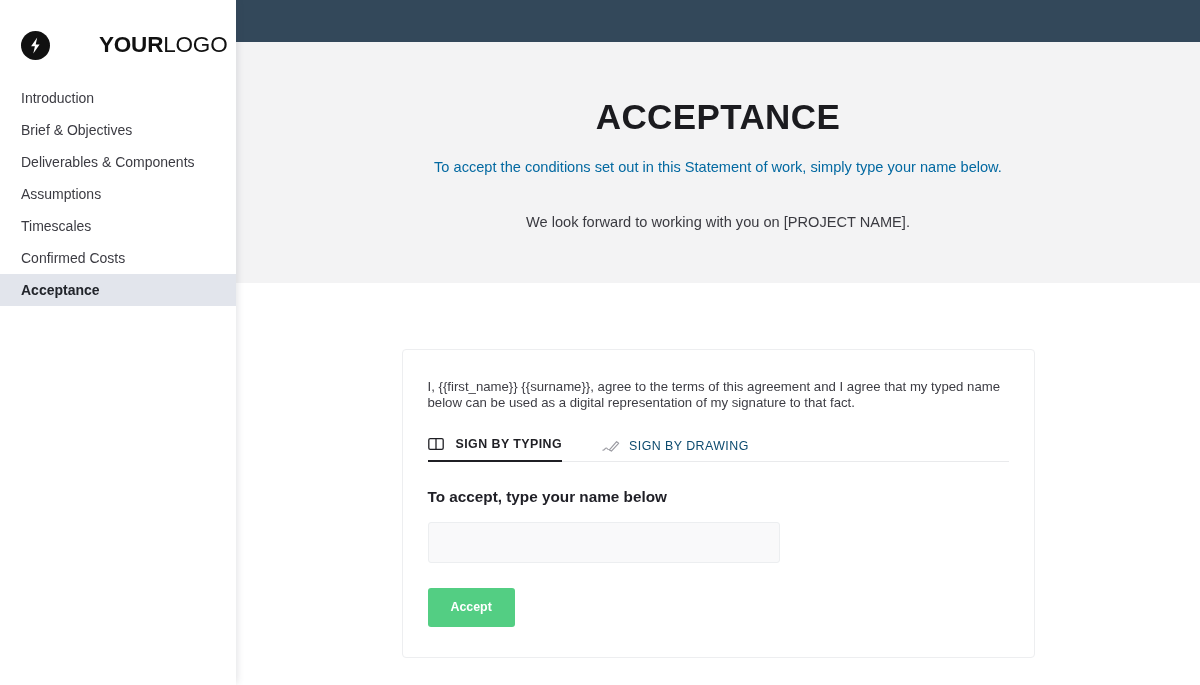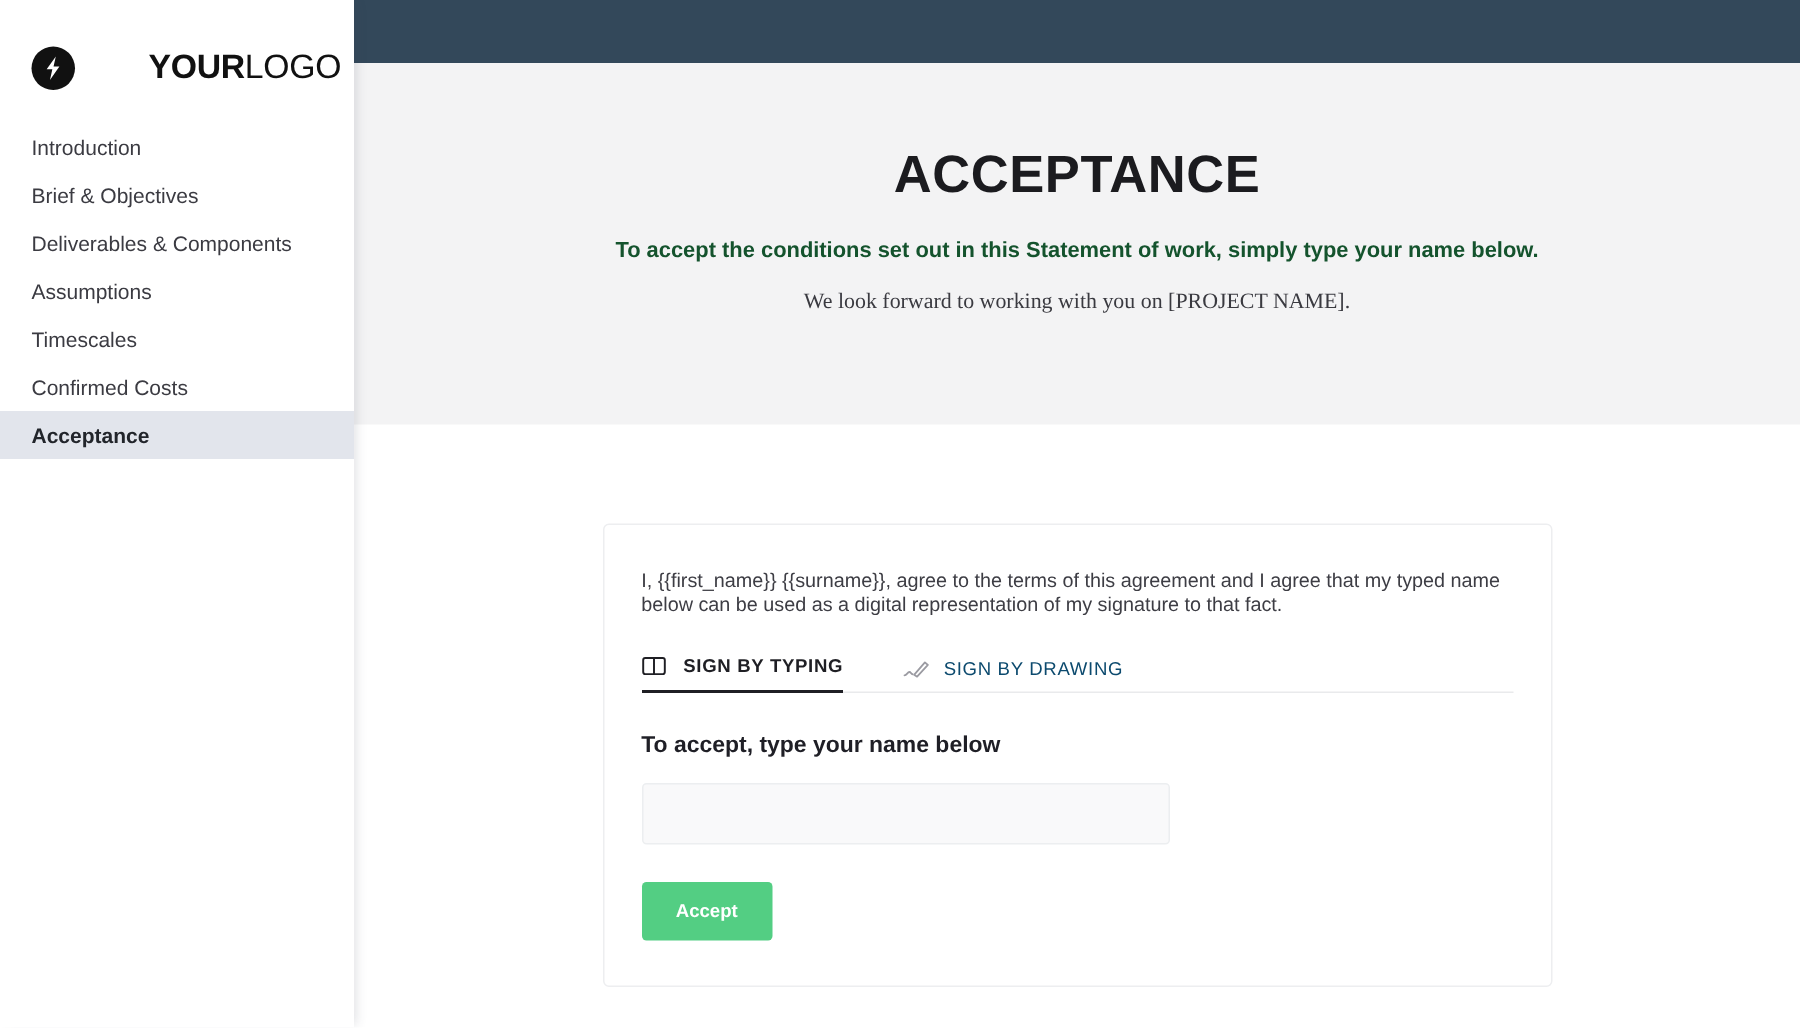--- a/index.html
+++ b/index.html
@@ -105,30 +105,29 @@
     font-size: 35px;
     font-weight: 700;
     letter-spacing: 0.4px;
     color: #1b1b1f;
     line-height: 1.1;
   }
 
   .doc-sub1 {
     margin-top: 22px;
     font-size: 14.6px;
-    font-weight: 700;
-    color: #14532d;
+    font-weight: 400;
+    color: #0369a1;
   }
 
   .doc-sub2 {
-    margin-top: 18px;
+    margin-top: 39px;
     font-size: 14.6px;
     font-weight: 400;
     color: #3a3a40;
-    font-family: Liberation Serif, serif;
   }
 
   
   .card-wrap {
     padding-top: 66px;
     display: flex;
     justify-content: center;
   }
 
   .card {

